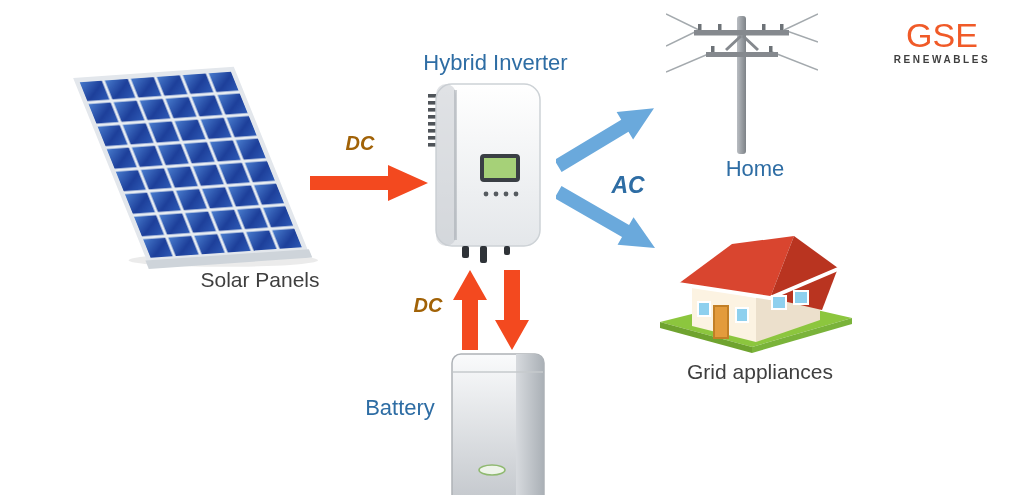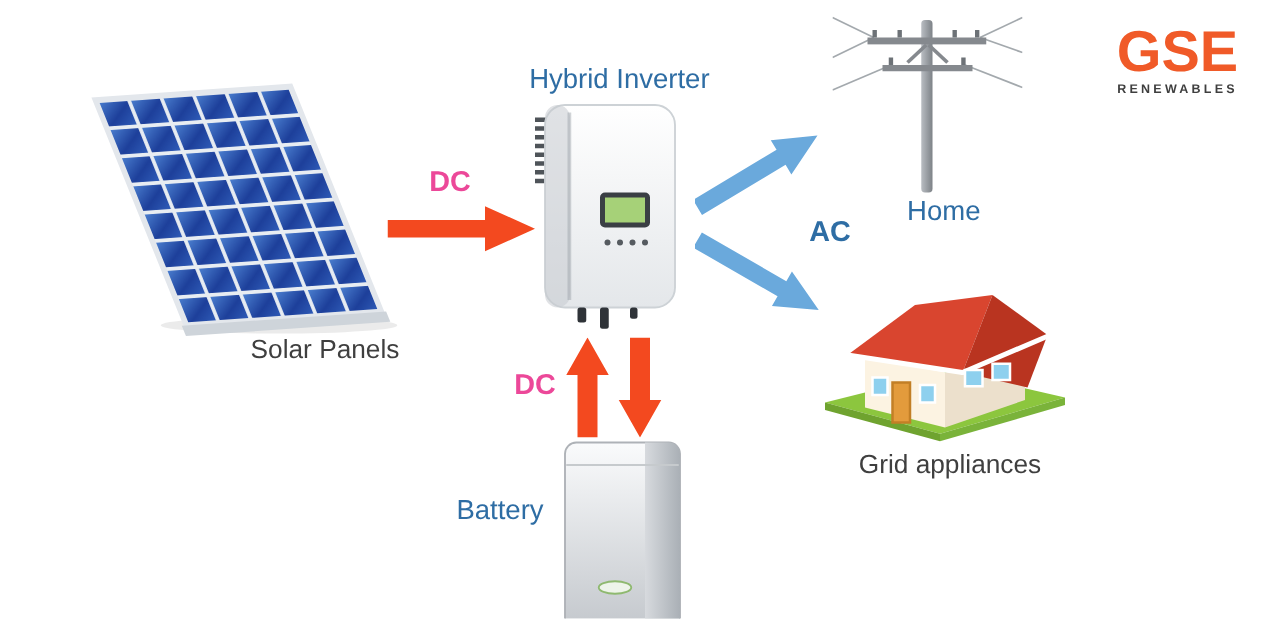--- a/index.html
+++ b/index.html
@@ -4,46 +4,46 @@
 <style>
   html,body{margin:0;padding:0;background:#ffffff;}
   .canvas{
     position:relative;width:1024px;height:495px;background:#ffffff;
     overflow:hidden;font-family:"Liberation Sans",sans-serif;
   }
   .abs{position:absolute;}
   .lbl{position:absolute;text-align:center;line-height:1.15;user-select:none;}
   .lbl-blue{color:#2e6da4;font-size:22px;}
   .lbl-dark{color:#3f3f3f;font-size:21px;}
-  .lbl-flow{color:#ec4899;font-size:23px;font-weight:700;}
+  .lbl-flow{color:#a16207;font-size:20px;font-weight:700;font-style:italic;}
   .lbl-flow-blue{color:#2e6da4;font-size:23px;font-weight:700;}
 
   
   #solar-svg{left:48px;top:42px;width:270px;height:228px;}
   #solar-label{left:140px;top:268px;width:240px;}
   #dc-h-label{left:322px;top:132px;width:76px;}
   #dc-h-arrow{left:310px;top:158px;width:118px;height:50px;}
   #inverter-label{left:398px;top:50px;width:195px;text-align:center;}
   #inverter-svg{left:420px;top:80px;width:135px;height:185px;}
   #arrow-grid{left:556px;top:98px;width:120px;height:80px;}
   #arrow-home{left:556px;top:180px;width:118px;height:80px;}
-  #ac-label{left:632px;top:172px;width:64px;}
+  #ac-label{left:596px;top:172px;width:64px;font-style:italic;}
   #grid-svg{left:666px;top:10px;width:152px;height:148px;}
   #grid-label{left:700px;top:156px;width:110px;}
   #house-svg{left:652px;top:216px;width:208px;height:140px;}
   #home-label{left:650px;top:360px;width:220px;}
   #dc-v-label{left:398px;top:294px;width:60px;}
   #arrow-up{left:452px;top:270px;width:36px;height:80px;}
   #arrow-down{left:494px;top:270px;width:36px;height:80px;}
   #battery-svg{left:448px;top:350px;width:100px;height:145px;}
   #battery-label{left:346px;top:395px;width:108px;}
 
   #logo{position:absolute;left:868px;top:18px;width:148px;text-align:center;}
   #logo .logo-name{
-    font-size:46px;font-weight:700;color:#f05a28;line-height:1;
+    font-size:34px;font-weight:400;color:#f05a28;line-height:1;
     letter-spacing:0px;display:block;
   }
   #logo .logo-sub{
     font-size:10px;font-weight:700;color:#3f3f3f;letter-spacing:2.6px;
     display:block;margin-top:2px;
   }
 </style>
 </head>
 <body>
 

